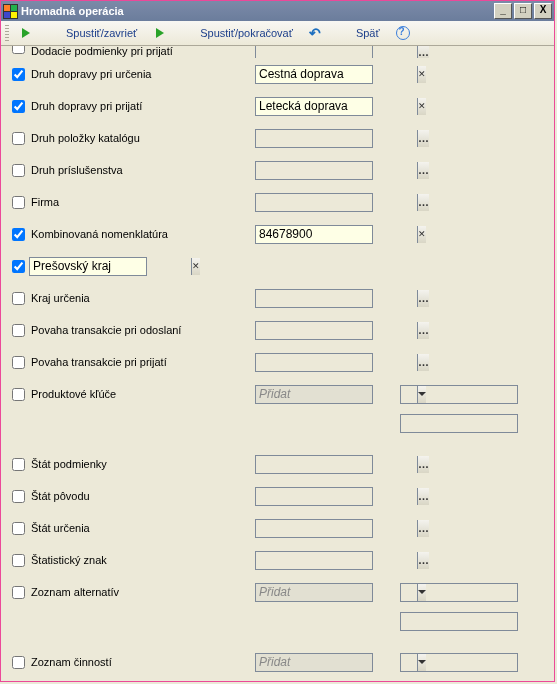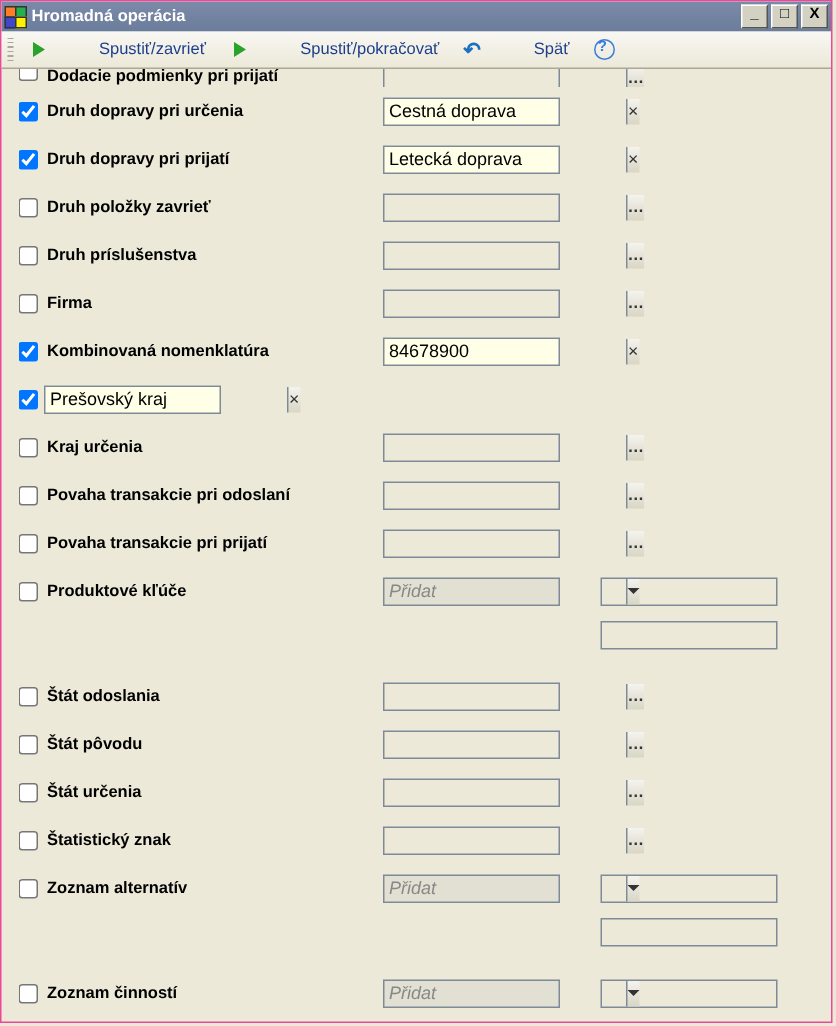--- a/index.html
+++ b/index.html
@@ -152,21 +152,20 @@
     align-items: center;
     justify-content: center;
   }
   .cell-check input[type=checkbox] {
     width: 13px;
     height: 13px;
   }
   .cell-label {
     width: 224px;
     padding-left: 2px;
-    font-weight: bold;
   }
   .cell-field {
     width: 135px;
     position: relative;
   }
   .cell-extra {
     margin-left: 10px;
   }
   .field {
     display: flex;
@@ -300,21 +299,21 @@
             <input value="Letecká doprava" style="">
             <div class="btn clear"></div>
           </div>
         </div>
       </div>
 
       <div class="row">
         <div class="cell-check">
             <input type="checkbox" style="">
           </div>
-        <div class="cell-label">Druh položky zavrieť</div>
+        <div class="cell-label">Druh položky katalógu</div>
         <div class="cell-field">
           <div class="field">
               <input readonly="" style="">
               <div class="btn dots"></div>
             </div>
         </div>
       </div>
 
       <div class="row">
         <div class="cell-check">
@@ -435,21 +434,21 @@
             </div>
         </div>
       </div>
 
       <div class="gap-row"></div>
 
       <div class="row">
         <div class="cell-check">
             <input type="checkbox" style="">
           </div>
-        <div class="cell-label">Štát odoslania</div>
+        <div class="cell-label">Štát podmienky</div>
         <div class="cell-field">
           <div class="field">
               <input readonly="" style="">
               <div class="btn dots"></div>
             </div>
         </div>
       </div>
 
       <div class="row">
         <div class="cell-check">

